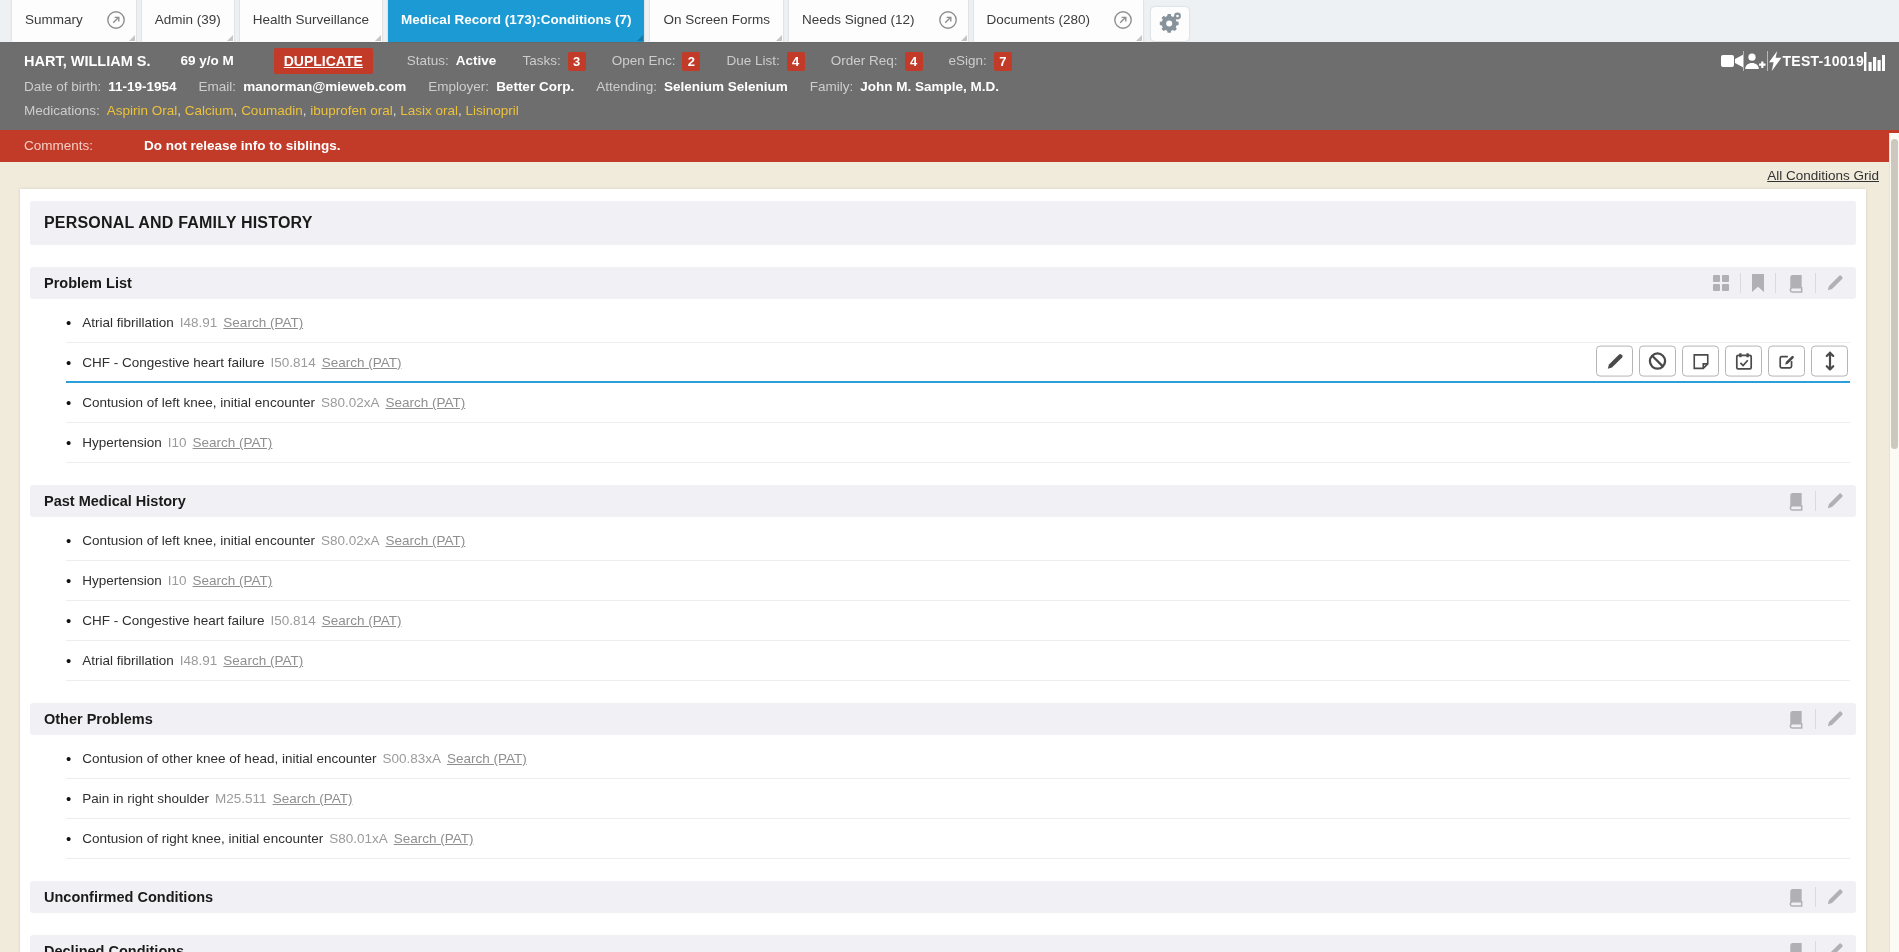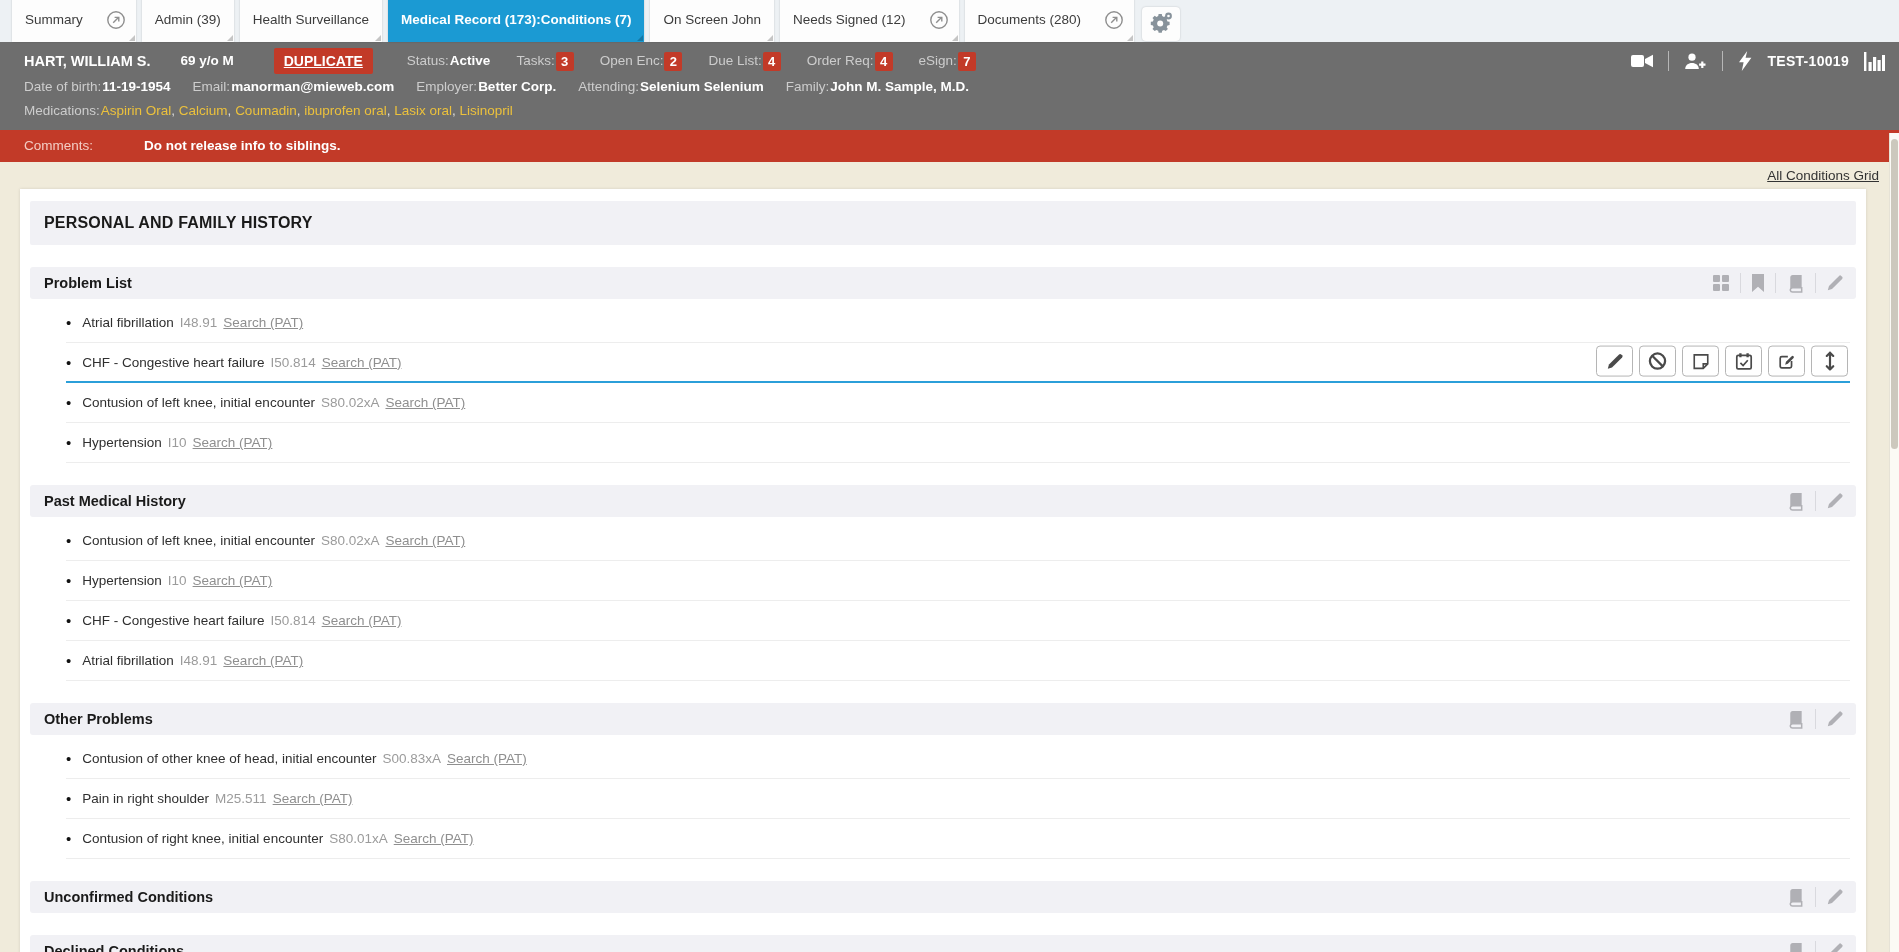--- a/index.html
+++ b/index.html
@@ -22,29 +22,29 @@
   .tab.active{background:var(--accent);color:#fff;font-weight:bold;}
   .tab .ext{display:flex;color:#8f8f8f;margin-right:-3px;}
   .gearbtn{height:34px;width:38px;background:#fdfdfd;border-radius:4px;margin:0 0 1px 2px;display:flex;
        align-items:center;justify-content:center;color:#87929b;box-shadow:0 0 2px rgba(0,0,0,.2);cursor:pointer;}
   
   .pthead{background:var(--headerbg);color:#fff;padding:6px 14px 8px 24px;}
   .phrow{display:flex;align-items:center;line-height:24px;}
   .phrow2{line-height:23px;margin-top:1px;}
   .lbl{color:#cdcdcd;font-weight:normal;}
   .val{color:#fff;font-weight:bold;}
-  .grp{margin-right:26px;display:inline-flex;align-items:center;gap:1px;white-space:nowrap;}
+  .grp{margin-right:26px;display:inline-flex;align-items:center;gap:7px;white-space:nowrap;}
   .grp2{margin-right:22px;justify-content:flex-end;}
   .pname{font-size:14.5px;font-weight:bold;margin-right:30px;}
   .agesex{font-weight:bold;margin-right:40px;}
   .dupchip{background:var(--alert);color:#fff;font-weight:bold;text-decoration:underline;
       padding:1px 10px;border-radius:2px;margin-right:34px;font-size:14px;cursor:pointer;}
   .badge{display:inline-block;background:var(--alert);color:#fff;font-weight:bold;min-width:18px;
       text-align:center;padding:0 5px;border-radius:2px;line-height:19px;font-size:13px;cursor:pointer;}
-  .hdricons{margin-left:auto;display:flex;align-items:center;gap:15px;color:#fff;}
+  .hdricons{margin-left:auto;display:flex;align-items:center;gap:0;color:#fff;}
   .hdricons .sep{width:1px;height:20px;background:rgba(255,255,255,.5);}
   .hdricons .icon{display:flex;cursor:pointer;}
   .ptid{font-weight:bold;font-size:14px;letter-spacing:.3px;}
   .allergychip{background:var(--alert);color:#fff;padding:2px 9px;border-radius:2px;font-size:13px;cursor:pointer;}
   .medlink{color:var(--med);text-decoration:none;cursor:pointer;}
   .medsep{color:#ddd;}
   
   .comments{background:var(--alert);color:#fff;padding:5px 14px 6px 24px;display:flex;gap:51px;line-height:21px;}
   .comments .clbl{color:#f3cdc4;}
   .comments .cval{font-weight:bold;}
@@ -94,21 +94,21 @@
     <div class="tab">
       <span>Admin (39)</span>
     </div>
     <div class="tab">
       <span>Health Surveillance</span>
     </div>
     <div class="tab active">
       <span>Medical Record (173):Conditions (7)</span>
     </div>
     <div class="tab">
-      <span>On Screen John</span>
+      <span>On Screen Forms</span>
     </div>
     <div class="tab">
       <span>Needs Signed (12)</span>
       <span class="icon ext" style="display: flex;">
         <svg width="20" height="20" viewBox="0 0 20 20">
           <circle cx="10" cy="10" r="8.2" fill="none" stroke="currentColor" stroke-width="1.4"></circle>
           <path d="M7.2 12.8 L12.4 7.6 M8.6 7.4 h4.2 v4.2" fill="none" stroke="currentColor" stroke-width="1.4"></path>
         </svg>
       </span>
     </div>

